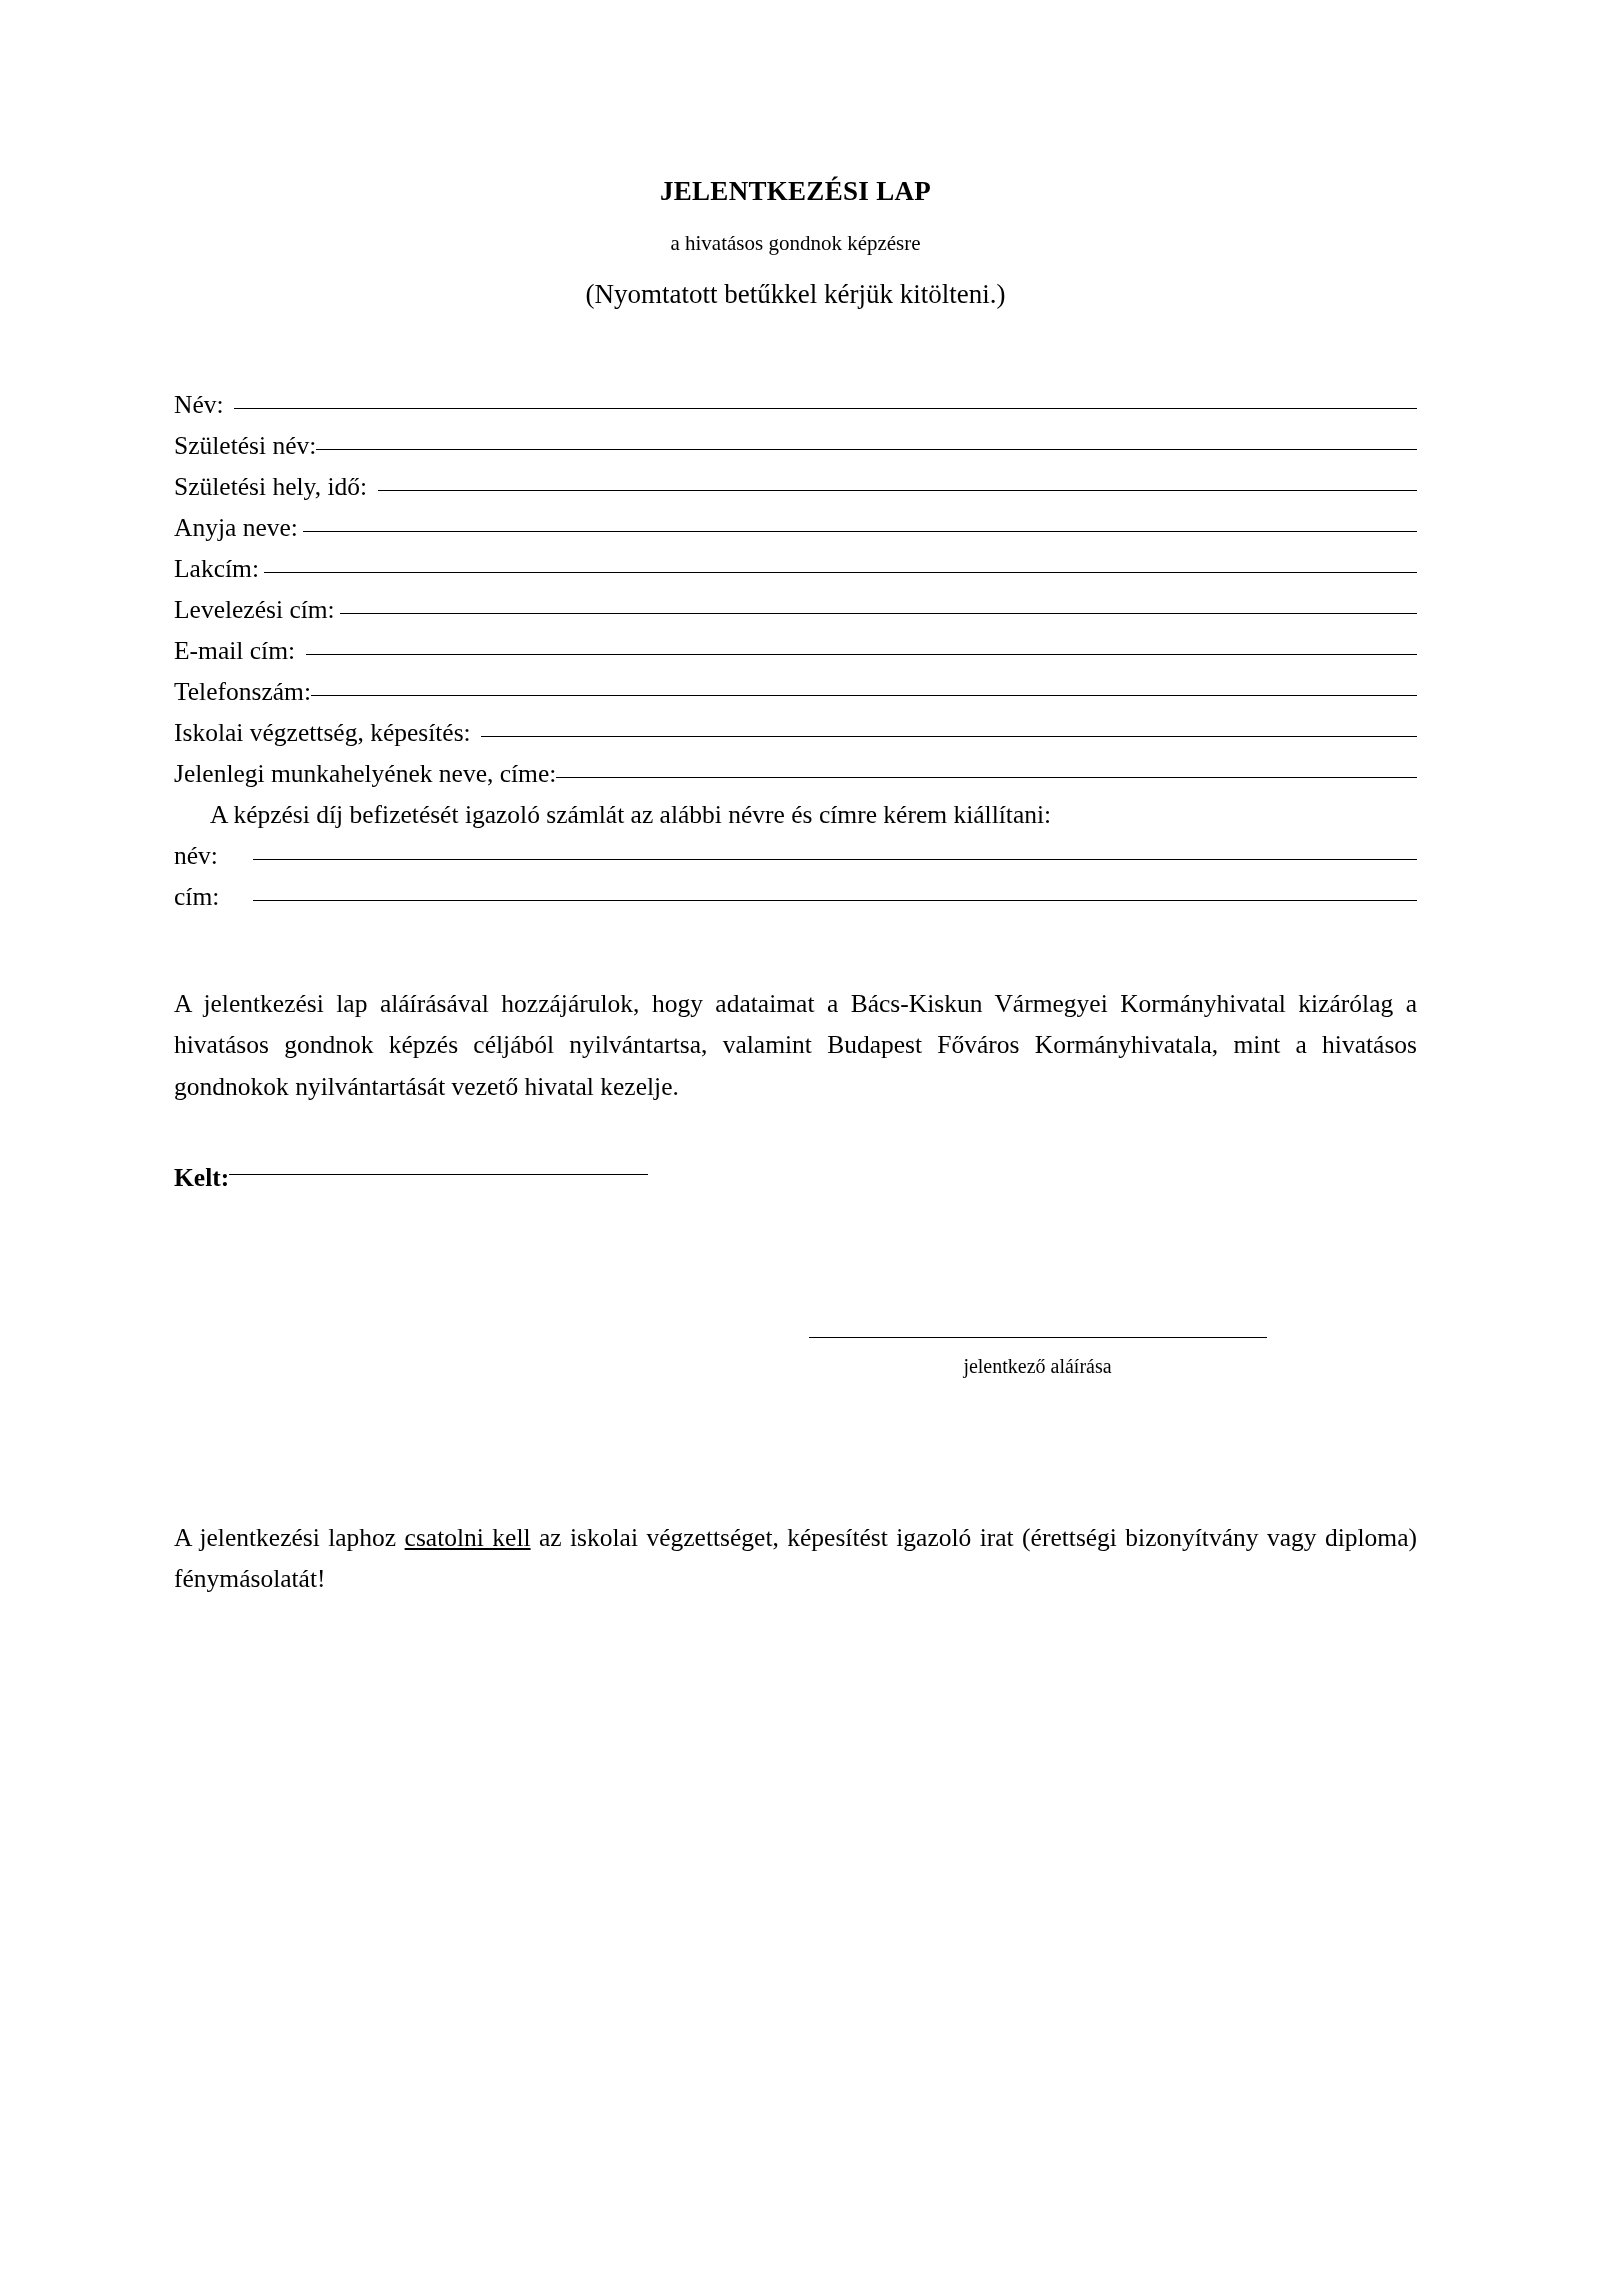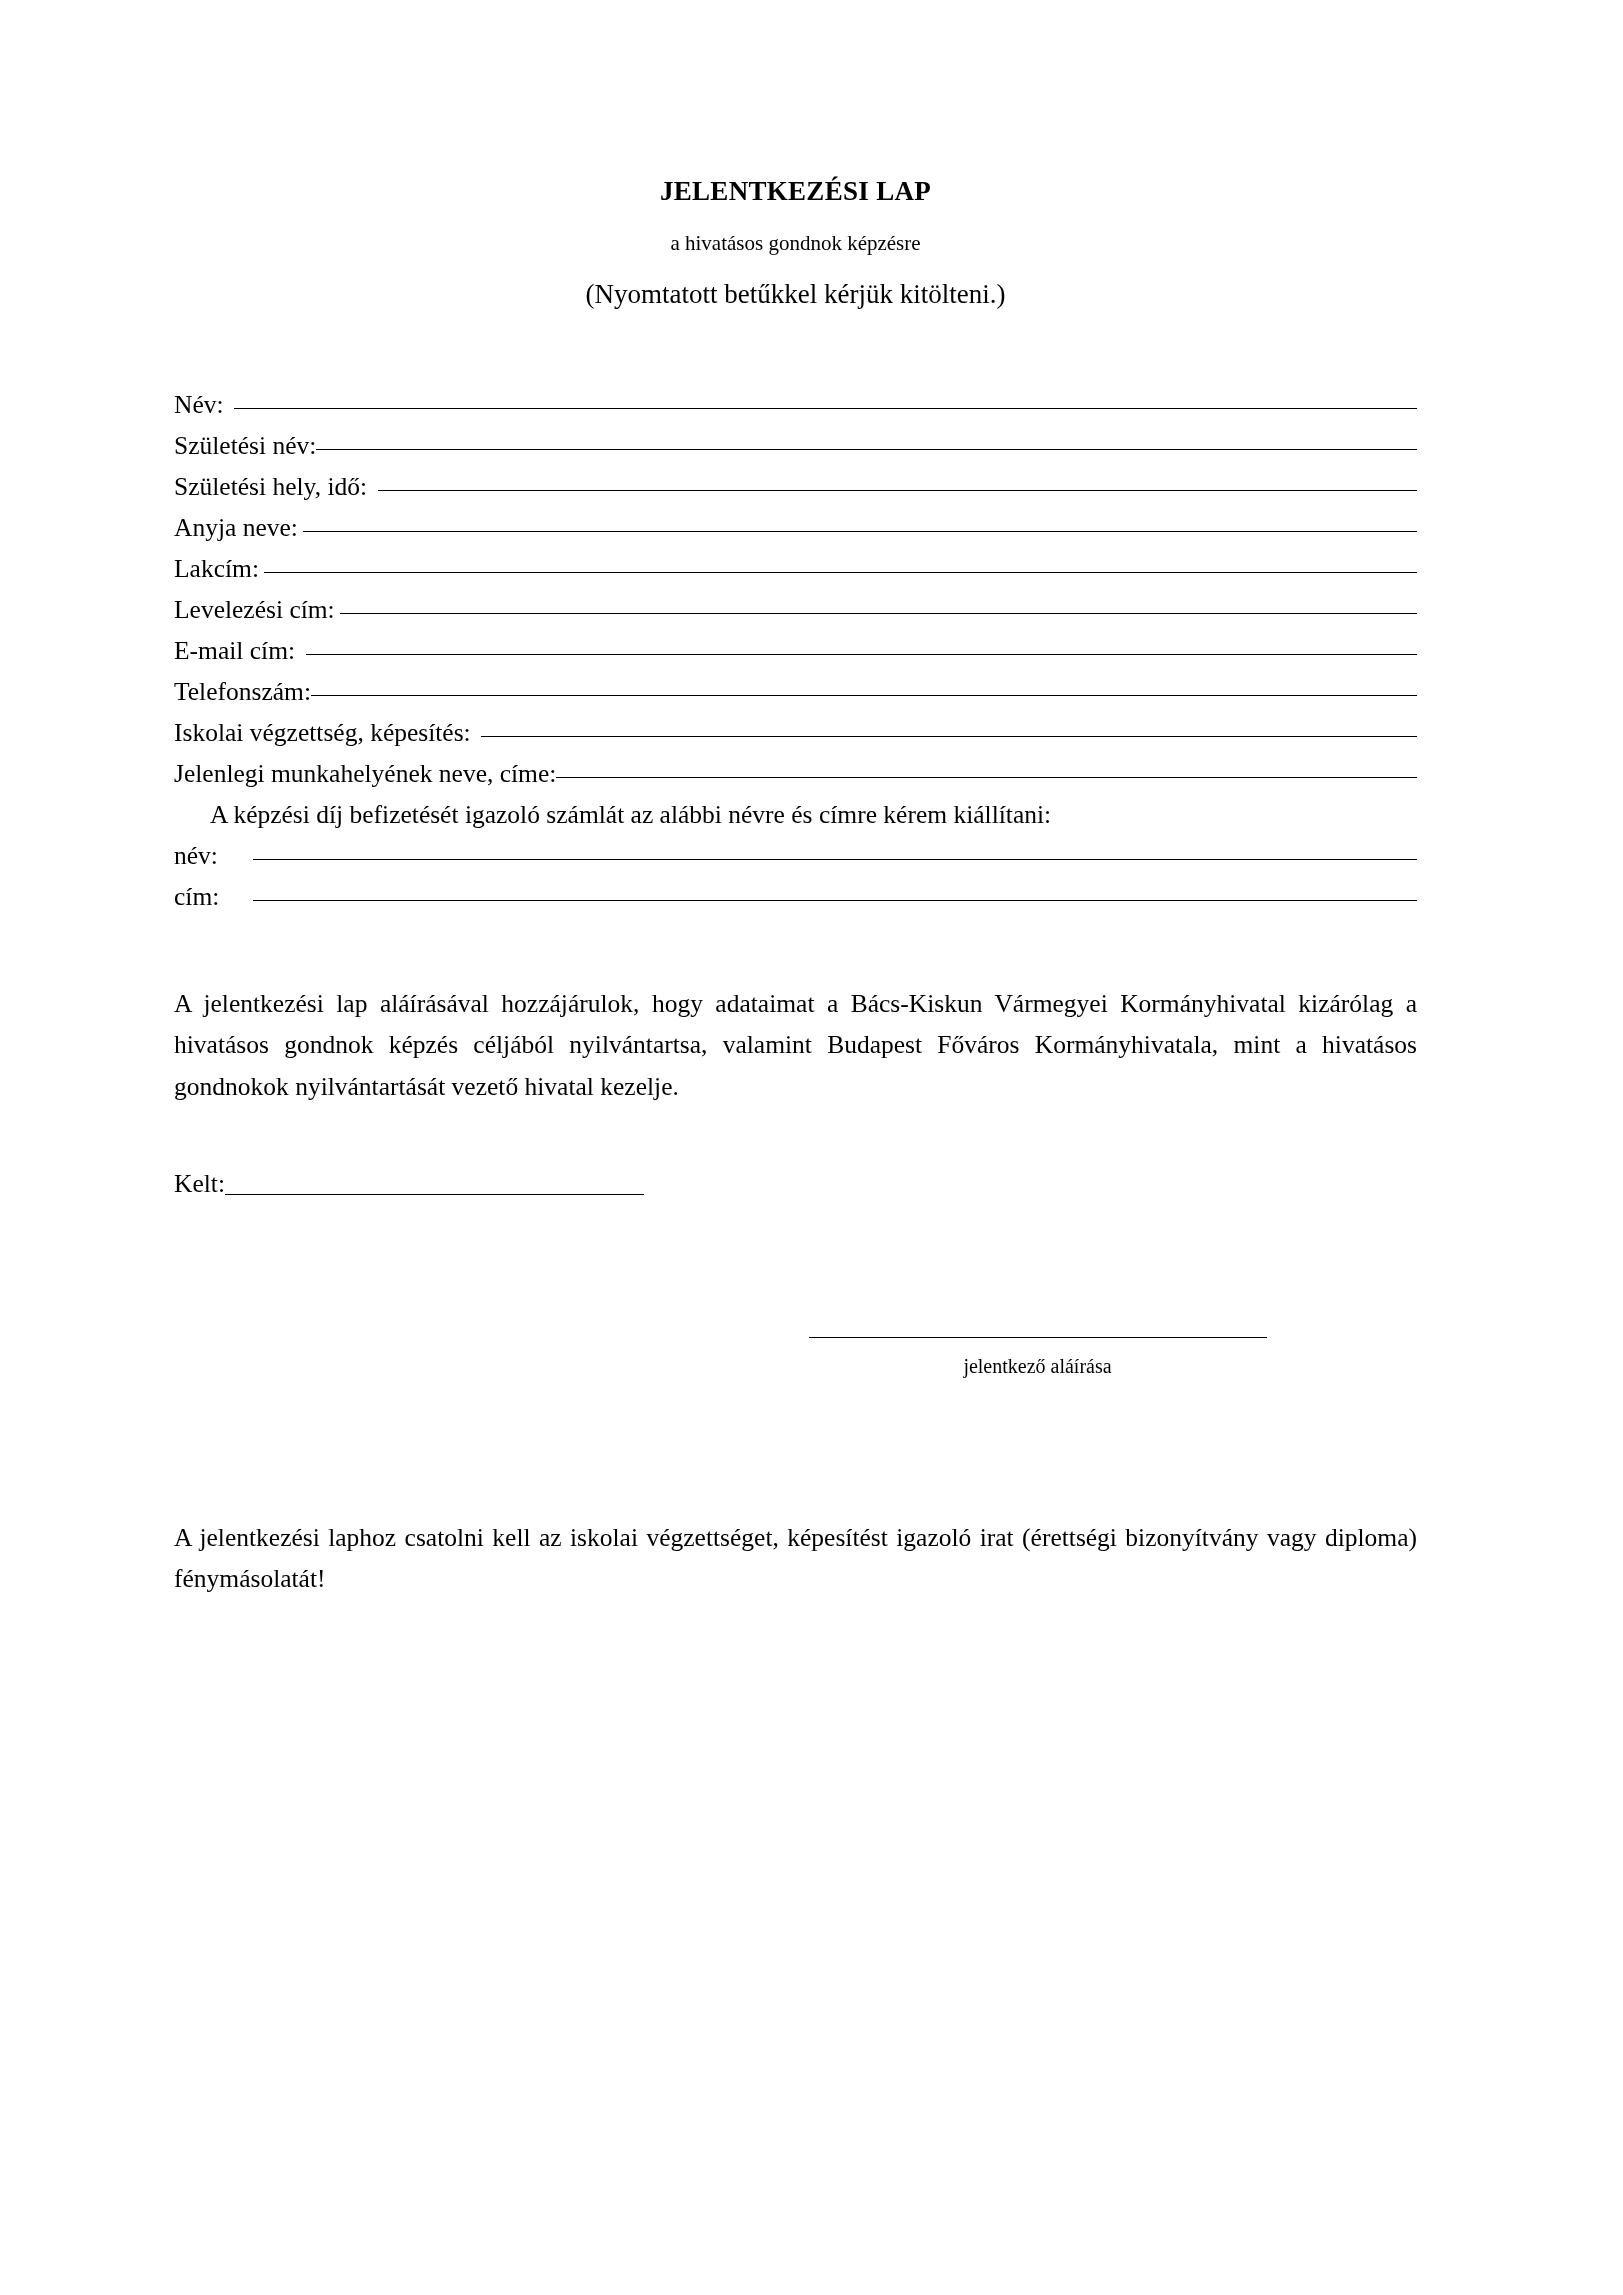--- a/index.html
+++ b/index.html
@@ -104,23 +104,24 @@
     margin-top: 58px;
     font-size: 25.5px;
     line-height: 1.62;
     text-align: justify;
     text-justify: inter-word;
   }
 
   .kelt-row {
     margin-top: 51px;
     display: flex;
-    align-items: flex-end;
-    font-size: 25.5px;
-    height: 41px;
+    align-items: center;
+    font-size: 25.5px;
+    height: 41px;
+    font-weight: bold;
   }
   .kelt-label { white-space: pre; }
   .kelt-line {
     width: 419px;
     border-bottom: 1.3px solid #000;
     height: 0.7px;
     position: relative;
     top: -3.9px;
   }
 
@@ -145,21 +146,21 @@
     font-size: 20px;
     margin-top: 17px;
   }
 
   .footer-note {
     margin-top: 139px;
     font-size: 25.5px;
     line-height: 1.62;
     text-align: justify;
   }
-  .underline { }
+  .underline { text-decoration: underline; }
 </style>
 </head>
 <body>
 
 <div class="page">
   <div class="content">
 
     <div class="title-block">
       <div class="doc-title">JELENTKEZÉSI LAP</div>
       <div class="doc-subtitle">a hivatásos gondnok képzésre</div>

